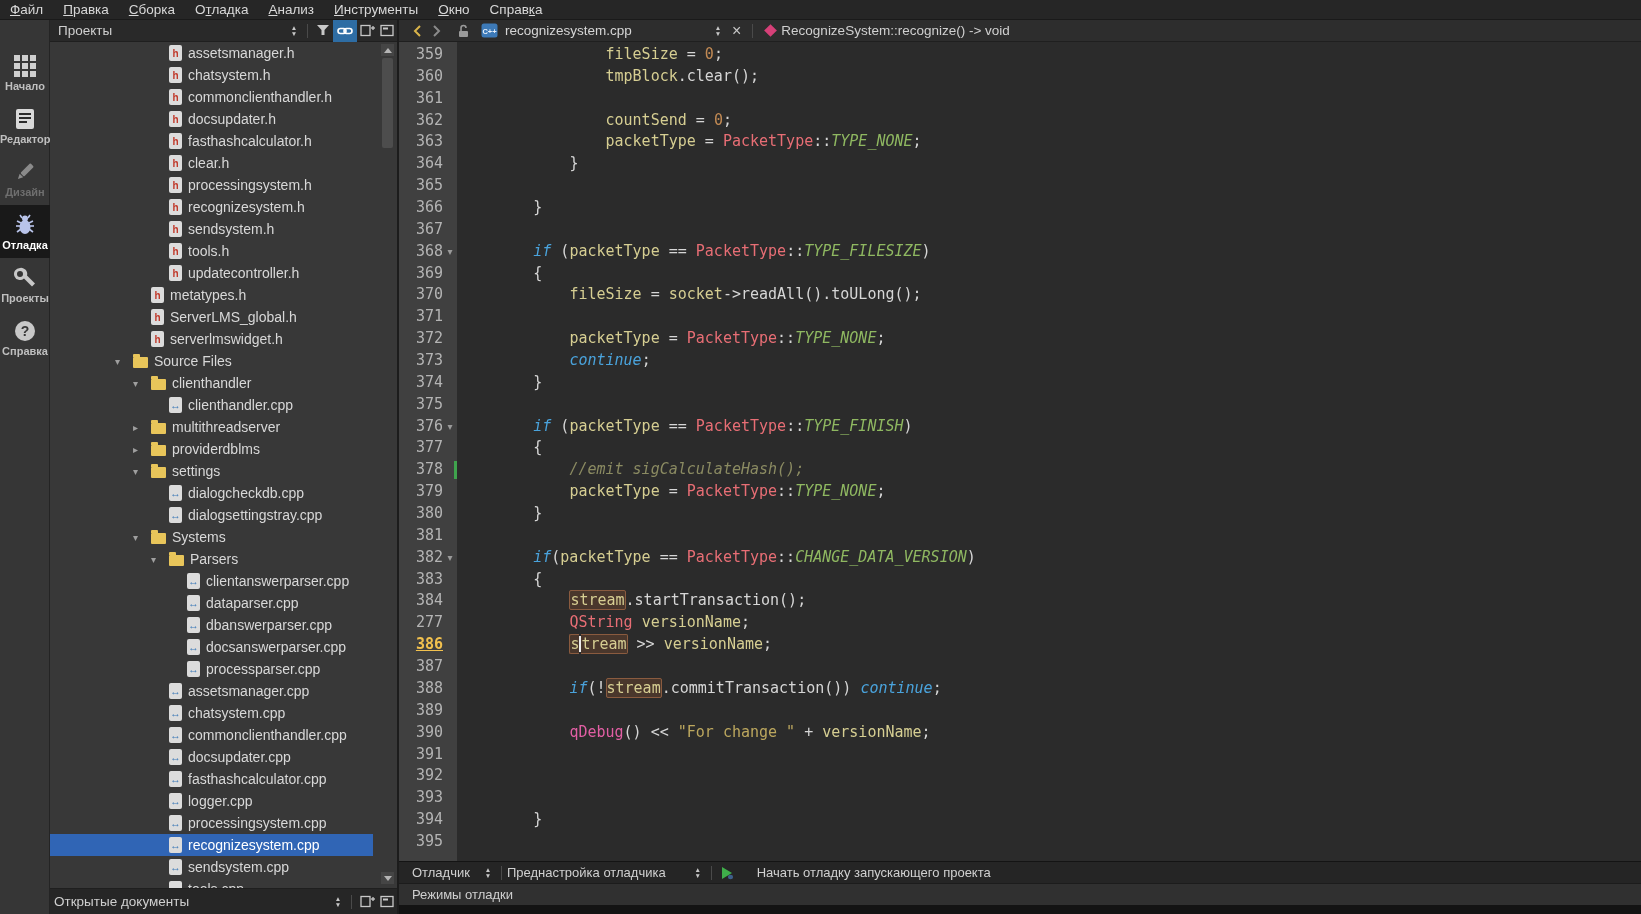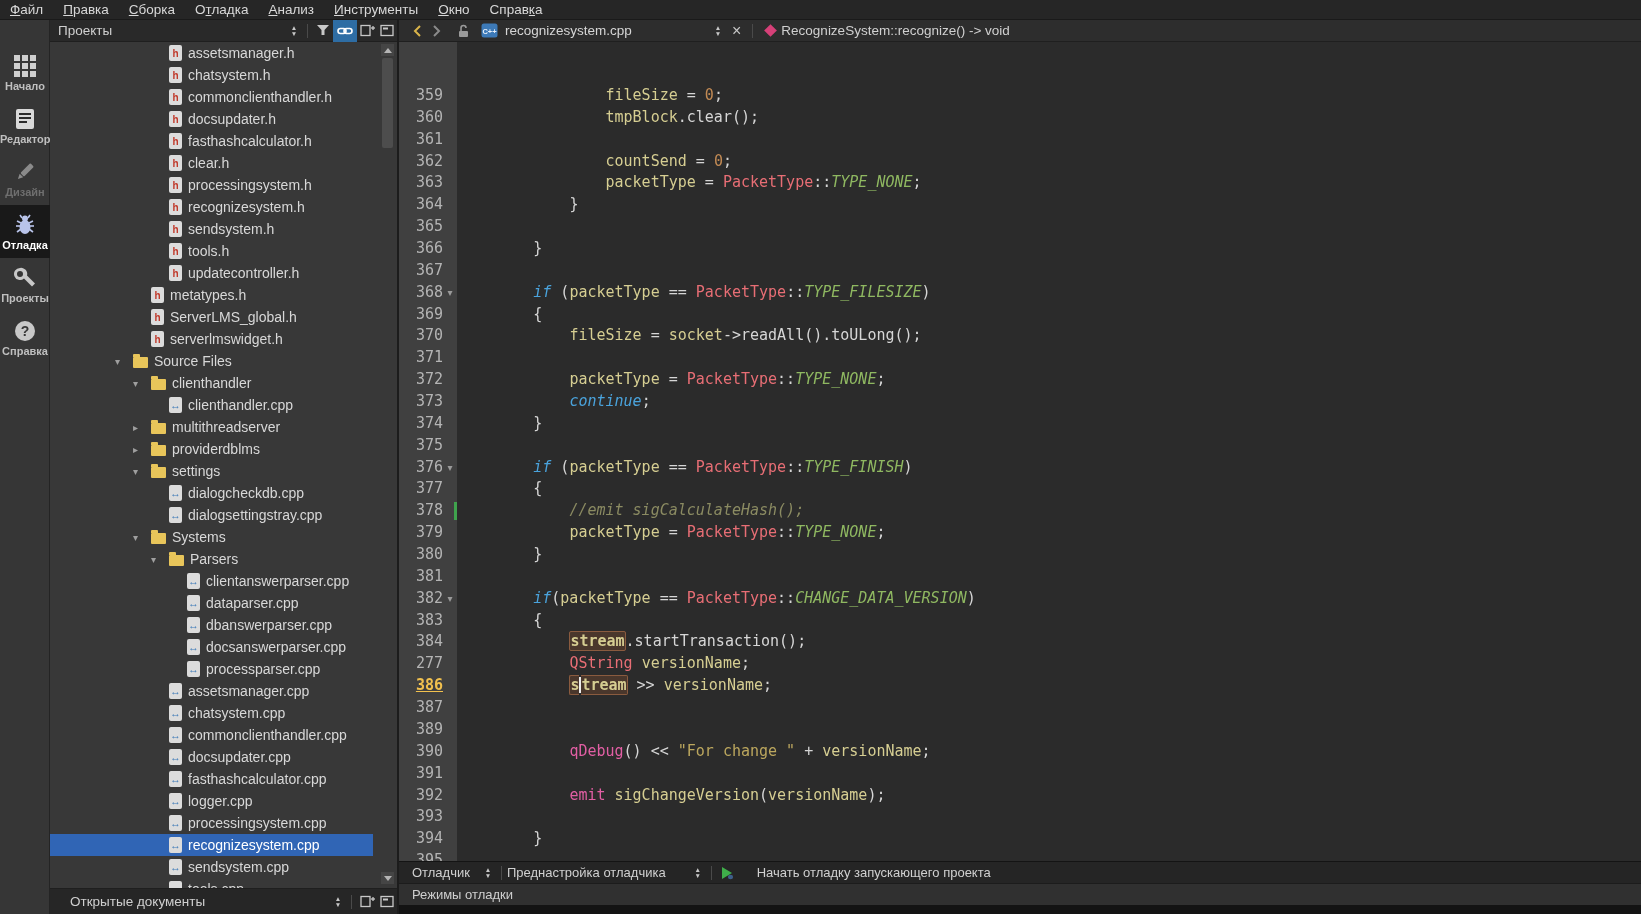--- a/index.html
+++ b/index.html
@@ -42,45 +42,45 @@
   .folder{width:15px;height:11px;background:var(--folder_yellow);border-radius:1px;position:relative;flex:none;margin:3px 6px 0 0;}
   .folder::before{content:"";position:absolute;top:-3px;left:0;width:7px;height:3px;background:var(--folder_yellow);border-radius:1px 1px 0 0;}
   .tscroll{position:absolute;top:24px;right:3px;width:13px;bottom:28px;}
   .sb-arrow-up,.sb-arrow-dn{position:absolute;left:0;width:13px;height:12px;display:flex;align-items:center;justify-content:center;background:#454545;}
   .sb-arrow-up{top:0;} .sb-arrow-dn{bottom:2px;}
   .tri-up{width:0;height:0;border-left:4px solid transparent;border-right:4px solid transparent;border-bottom:5px solid #b5b5b5;}
   .tri-dn{width:0;height:0;border-left:4px solid transparent;border-right:4px solid transparent;border-top:5px solid #b5b5b5;}
   .sb-thumb{position:absolute;top:14px;left:1px;width:11px;height:90px;background:#4d4d4d;border-radius:2px;}
   .panel-footer{position:absolute;left:0;bottom:0;right:0;height:26px;background:var(--footer_bg);
                 border-top:1px solid #1f1f1f;display:flex;align-items:center;box-sizing:border-box;font-size:13.5px;}
-  .panel-footer .pf-label{margin-left:20px;color:#cfcfcf;flex:1;}
+  .panel-footer .pf-label{margin-left:4px;color:#cfcfcf;flex:1;}
   
   #editor{position:absolute;left:397px;top:20px;right:0;bottom:0;background:var(--editor_bg);border-left:2px solid #1c1c1c;box-sizing:border-box;}
   #editor-toolbar{position:absolute;left:0;top:0;right:0;height:22px;background:#2d2d2d;border-bottom:1px solid #1f1f1f;
                   display:flex;align-items:center;box-sizing:border-box;font-size:13.5px;color:#d0d0d0;}
   .tb-gap{width:8px;flex:none;}
   .fname{margin-left:6px;width:205px;color:#d6d6d6;}
   .diamond{width:9px;height:9px;background:var(--diamond_pink);transform:rotate(45deg);margin:0 6px 0 8px;flex:none;}
   .xbtn{font-size:16px;color:#c8c8c8;margin:0 6px;line-height:14px;}
   #code-area{position:absolute;left:0;top:22px;right:0;height:819px;overflow:hidden;background:var(--editor_bg);}
   #gutter-bg{position:absolute;left:0;top:0;width:58px;height:100%;background:var(--gutter_bg);}
-  #code-lines{position:absolute;left:0;top:2px;right:0;margin-top:41px;}
+  #code-lines{position:absolute;left:0;top:2px;right:0;}
   .cl{display:flex;height:21.86px;line-height:21.86px;font-family:"DejaVu Sans Mono","Liberation Mono",monospace;font-size:15px;}
   .gut{position:relative;display:inline-flex;width:58px;flex:none;}
   .num{flex:1;text-align:right;color:var(--gutter_fg);}
   .cur .num{color:var(--cur_line_num);font-weight:bold;text-decoration:underline;}
   .fold{width:14px;flex:none;text-align:center;color:#9a9a9a;font-size:10px;font-family:"Liberation Sans",sans-serif;}
   .vcs{position:absolute;right:0;top:2px;bottom:2px;width:3px;background:var(--vcs_green);}
   .codecell{white-space:pre;padding-left:4px;}
   .tok-def{color:var(--tok_def);} .tok-kw{color:var(--tok_kw);font-style:italic;}
   .tok-kwe{color:var(--tok_kwe);} .tok-type{color:var(--tok_type);}
   .tok-enum{color:var(--tok_enum);font-style:italic;} .tok-mem{color:var(--tok_mem);}
   .tok-str{color:var(--tok_str);} .tok-com{color:var(--tok_com);font-style:italic;}
   .tok-num{color:var(--tok_num);}
-  .occ,.occl,.occr{color:var(--tok_mem);background:var(--occ_bg);font-weight:bold;}
+  .occ,.occl,.occr{color:var(--tok_mem);background:var(--occ_bg);}
   .occ{border:1px solid var(--occ_bd);border-radius:2px;}
   .occl{border:1px solid var(--occ_bd);border-right:none;border-radius:2px 0 0 2px;}
   .occr{border:1px solid var(--occ_bd);border-left:none;border-radius:0 2px 2px 0;}
   .caret{display:inline-block;width:0;border-left:2px solid #ededed;height:16px;vertical-align:-3px;}
   
   #debug-toolbar{position:absolute;left:0;right:0;top:841px;height:22px;background:var(--toolbar_bg);
                  border-top:1px solid #141414;display:flex;align-items:center;box-sizing:border-box;font-size:13px;color:#d0d0d0;}
   #modes-bar{position:absolute;left:0;right:0;top:863px;height:22px;background:var(--modes_bg);
              border-top:1px solid #1c1c1c;display:flex;align-items:center;box-sizing:border-box;font-size:13px;color:#cfcfcf;}
   #bottom-fill{position:absolute;left:0;right:0;top:885px;bottom:0;background:#131313;}
@@ -680,20 +680,27 @@
           </div>
           <div class="cl">
             <span class="gut">
               <span class="num">387</span>
               <span class="fold"></span>
             </span>
             <span class="codecell"></span>
           </div>
           <div class="cl">
             <span class="gut">
+              <span class="num">388</span>
+              <span class="fold"></span>
+            </span>
+            <span class="codecell"><span>            </span><span class="tok-kw">if</span><span class="tok-def">(!</span><span class="occ">stream</span><span class="tok-def">.commitTransaction()) </span><span class="tok-kw">continue</span><span class="tok-def">;</span></span>
+          </div>
+          <div class="cl">
+            <span class="gut">
               <span class="num">389</span>
               <span class="fold"></span>
             </span>
             <span class="codecell"></span>
           </div>
           <div class="cl">
             <span class="gut">
               <span class="num">390</span>
               <span class="fold"></span>
             </span>
@@ -704,21 +711,20 @@
               <span class="num">391</span>
               <span class="fold"></span>
             </span>
             <span class="codecell"></span>
           </div>
           <div class="cl">
             <span class="gut">
               <span class="num">392</span>
               <span class="fold"></span>
             </span>
-            <span class="codecell"><span>            </span><span class="tok-kwe">emit</span><span class="tok-def"> </span><span class="tok-mem">sigChangeVersion</span><span class="tok-def">(</span><span class="tok-mem">versionName</span><span class="tok-def">);</span></span>
           </div>
           <div class="cl">
             <span class="gut">
               <span class="num">393</span>
               <span class="fold"></span>
             </span>
             <span class="codecell"></span>
           </div>
           <div class="cl">
             <span class="gut">

